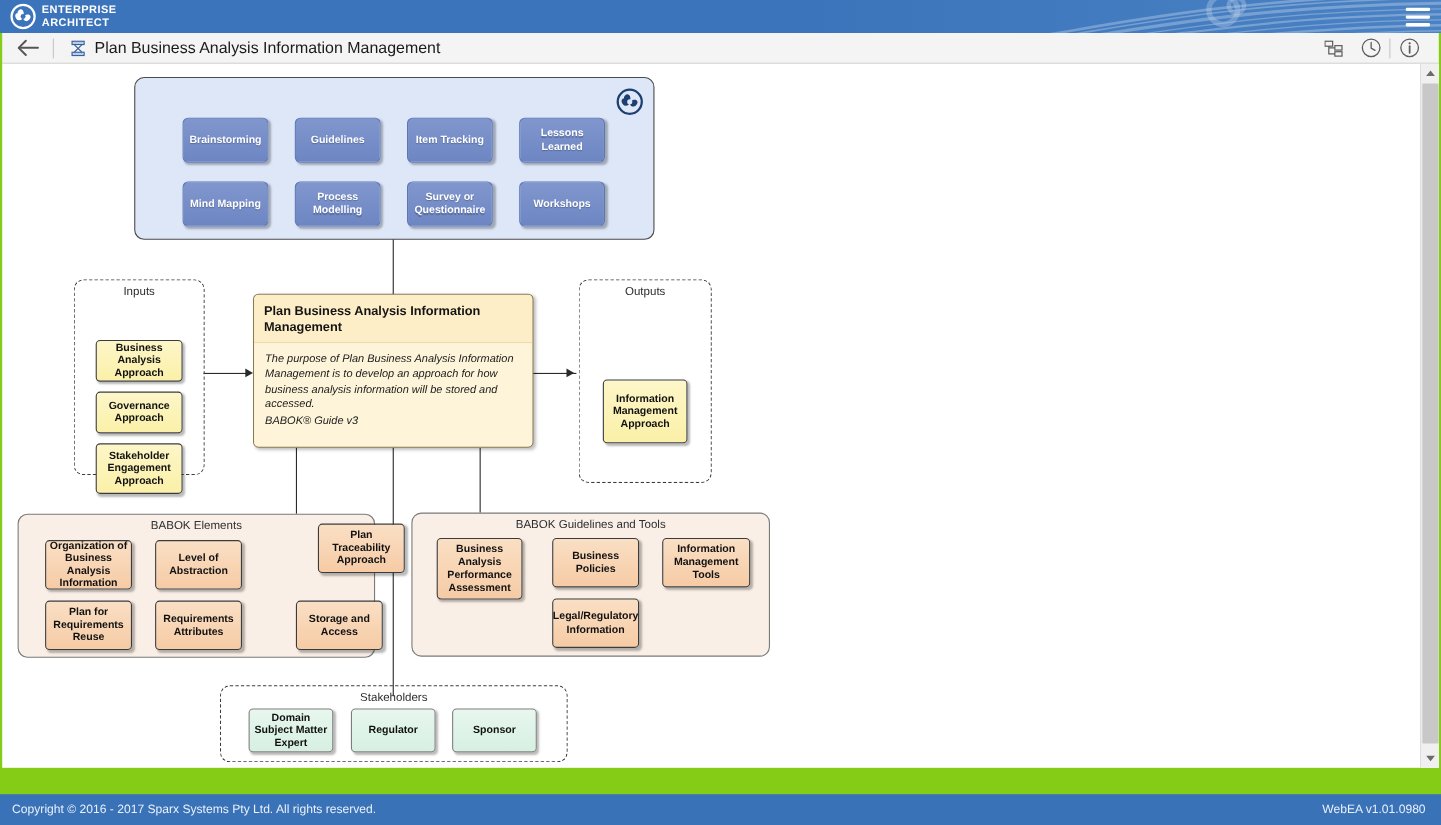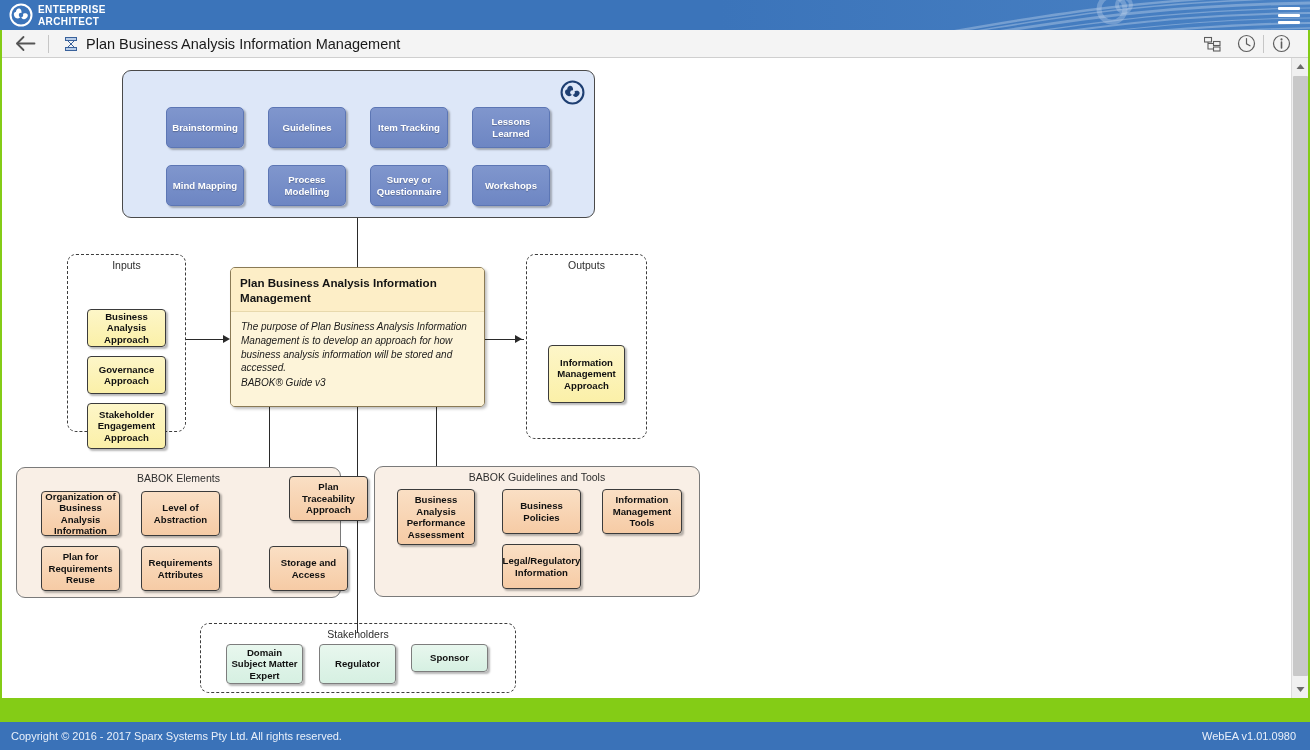--- a/index.html
+++ b/index.html
@@ -337,21 +337,21 @@
         <div class="node orange" style="left:22px;  top:22px; width:78px; height:56px;">Business Analysis Performance Assessment</div>
         <div class="node orange" style="left:127px; top:22px; width:79px; height:45px;">Business Policies</div>
         <div class="node orange" style="left:227px; top:22px; width:80px; height:45px;">Information Management Tools</div>
         <div class="node orange" style="left:127px; top:77px; width:79px; height:45px;">Legal/Regulatory Information</div>
       </div>
 
       <div class="grp dashed" style="left:198px; top:565px; width:316px; height:70px;">
         <div class="grp-title">Stakeholders</div>
         <div class="node green" style="left:25px;  top:20px; width:77px; height:40px;">Domain Subject Matter Expert</div>
         <div class="node green" style="left:118px; top:20px; width:77px; height:40px;">Regulator</div>
-        <div class="node green" style="left:210px; top:20px; width:77px; height:28px;">Sponsor</div>
+        <div class="node green" style="left:210px; top:20px; width:77px; height:40px;">Sponsor</div>
       </div>
 
     </div>
 
     <div class="vscroll">
       <div class="vsbtn">
         <svg width="9" height="7" viewBox="0 0 9 7">
             <path d="M4.5 1 L8.5 6 H0.5 Z" fill="#6b6b6b"></path>
           </svg>
       </div>

